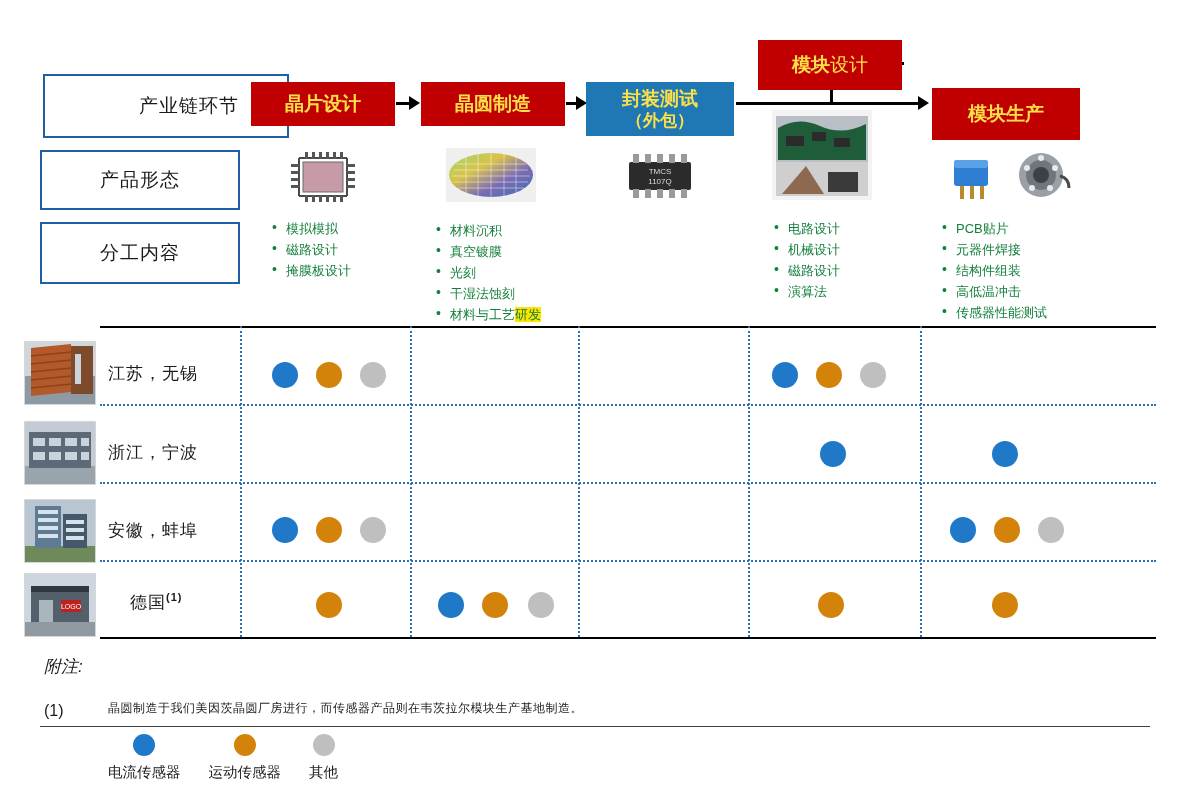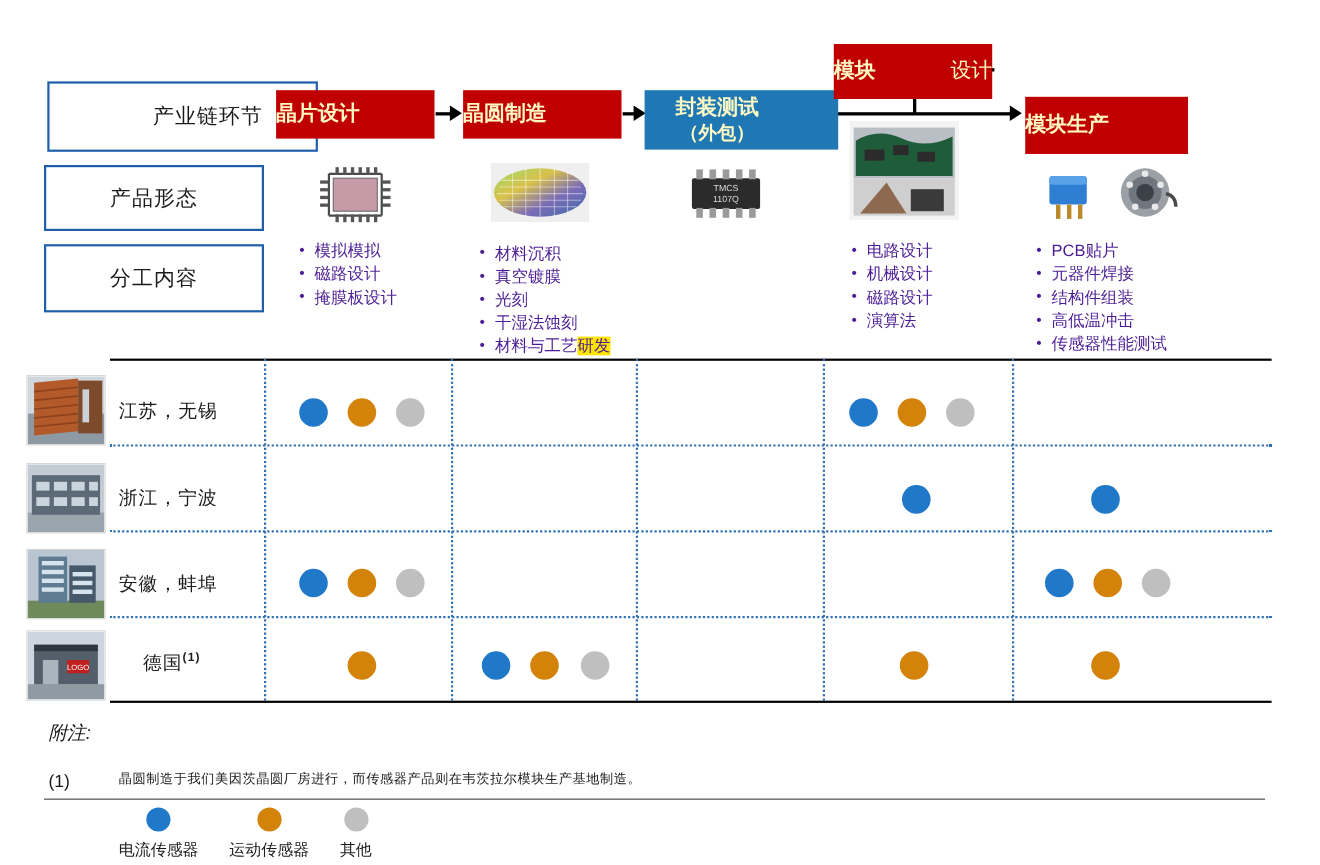--- a/index.html
+++ b/index.html
@@ -36,29 +36,29 @@
   }
   #label-chain  { left: 43px;  top: 74px;  width: 196px; height: 60px; padding-left: 46px; }
   #label-form   { left: 40px;  top: 150px; width: 196px; height: 56px; }
   #label-duty   { left: 40px;  top: 222px; width: 196px; height: 58px; }
 
   
   .stage-chip {
     position: absolute;
     display: flex;
     align-items: center;
-    justify-content: space-between;
+    justify-content: center;
     text-align: center;
-    color: #fef9c3;
+    color: #fde047;
     font-size: 19px;
     font-weight: bold;
     line-height: 1.25;
   }
   .chip-red  { background: #c00000; }
-  .chip-blue { background: #1f78b4; padding-left: 28px; }
+  .chip-blue { background: #1f78b4; }
 
   #stage-chip-0 { left: 251px; top: 82px;  width: 144px; height: 44px; }
   #stage-chip-1 { left: 421px; top: 82px;  width: 144px; height: 44px; }
   #stage-chip-2 { left: 586px; top: 82px;  width: 148px; height: 54px; }
   #stage-chip-3 { left: 758px; top: 40px;  width: 144px; height: 50px; }
   #stage-chip-4 { left: 932px; top: 88px;  width: 148px; height: 52px; }
 
   #stage-chip-3 .chip-sub { font-weight: normal; }
 
   
@@ -91,23 +91,23 @@
   #thumb-0 { left: 281px; top: 148px; width: 84px; height: 58px; }
   #thumb-1 { left: 446px; top: 148px; width: 90px; height: 54px; }
   #thumb-2 { left: 613px; top: 148px; width: 94px; height: 56px; }
   #thumb-3 { left: 772px; top: 110px; width: 100px; height: 90px; }
   #thumb-4a{ left: 940px; top: 148px; width: 62px; height: 56px; }
   #thumb-4b{ left: 1010px; top: 146px; width: 62px; height: 58px; }
 
   
   .bullets {
     position: absolute;
-    font-size: 15px;
+    font-size: 13px;
     line-height: 21px;
-    color: #4c1d95;
+    color: #15803d;
   }
   .bullets .b {
     position: relative;
     padding-left: 16px;
     white-space: nowrap;
   }
   .bullets .b:before {
     content: "\2022";
     position: absolute;
     left: 2px;

